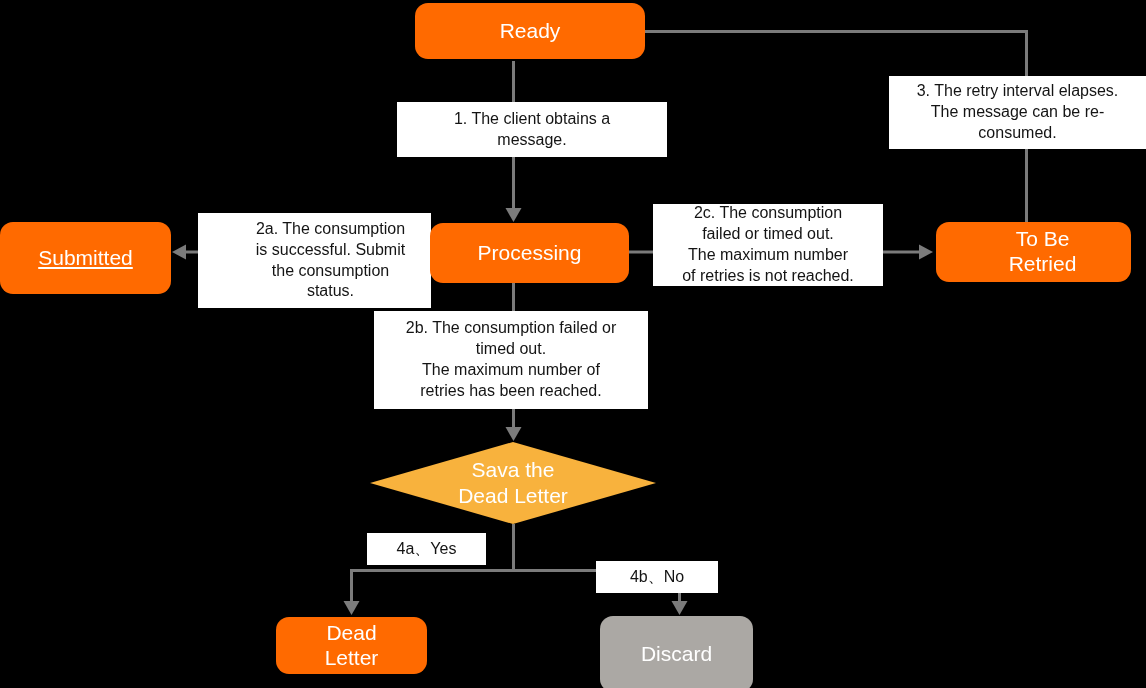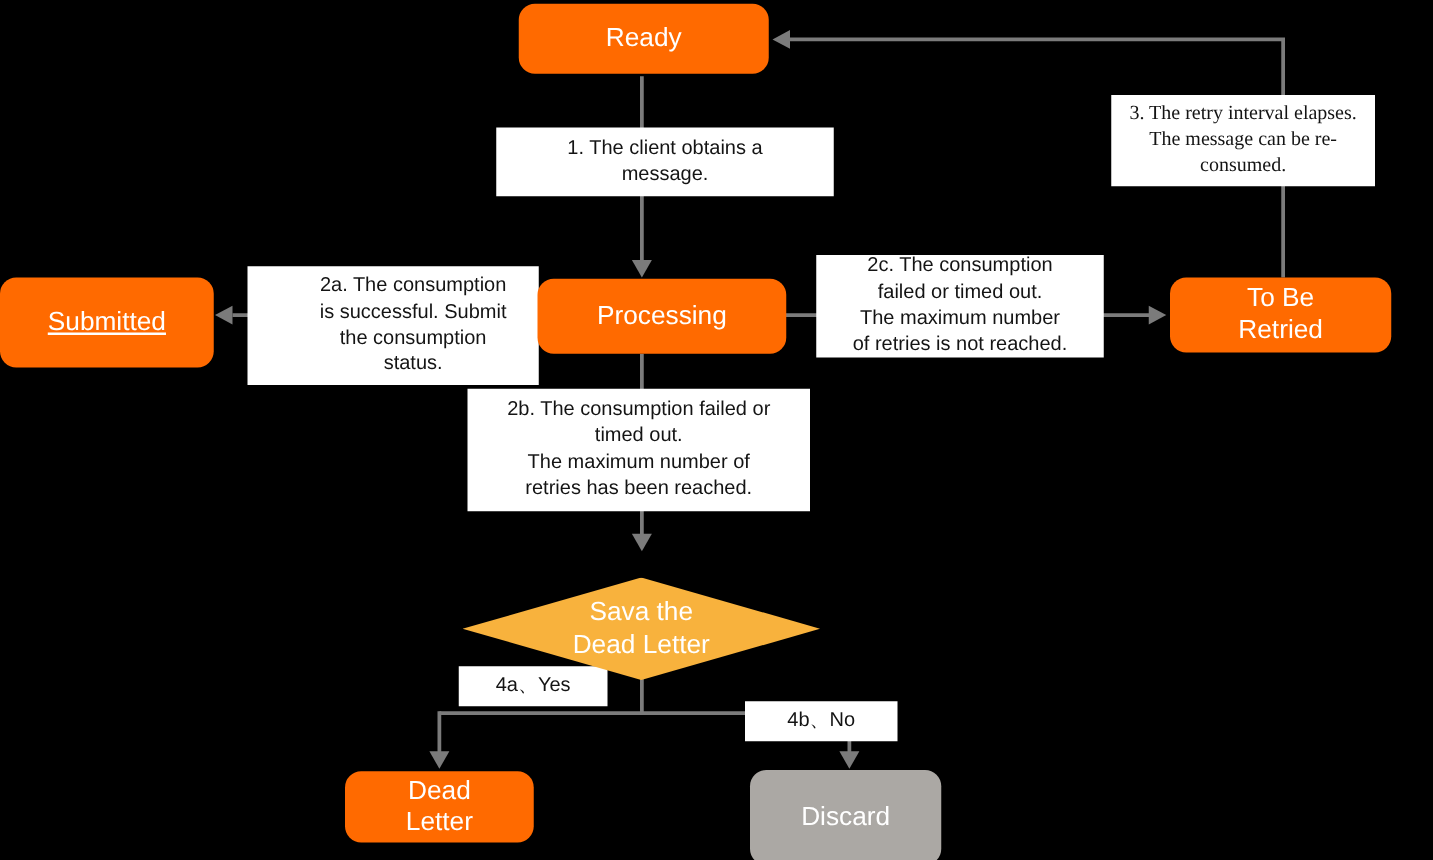--- a/index.html
+++ b/index.html
@@ -92,38 +92,38 @@
   <div class="elabel" style="left:374px;top:311px;width:274px;height:98px;">2b. The consumption failed or
 timed out.
 The maximum number of
 retries has been reached.</div>
 
   <div class="elabel" style="left:653px;top:204px;width:230px;height:82px;">2c. The consumption
 failed or timed out.
 The maximum number
 of retries is not reached.</div>
 
-  <div class="elabel" style="left:889px;top:76px;width:211px;height:73px;font-family:Liberation Serif, serif;">3. The retry interval elapses.
+  <div class="elabel" style="left:889px;top:76px;width:257px;height:73px;">3. The retry interval elapses.
 The message can be re-
 consumed.</div>
 
   <div class="elabel" style="left:367px;top:533px;width:119px;height:32px;">4a、Yes</div>
 
   <div class="elabel" style="left:548px;top:561px;width:122px;height:32px;margin-left:48px;">4b、No</div>
 
-  <div class="node" style="left:415px;top:3px;width:200px;height:56px;">Ready</div>
+  <div class="node" style="left:415px;top:3px;width:230px;height:56px;">Ready</div>
 
   <div class="node" style="left:430px;top:223px;width:199px;height:60px;">Processing</div>
 
   <div class="node" style="left:0px;top:222px;width:171px;height:72px;text-decoration:underline;">Submitted</div>
 
-  <div class="node" style="left:936px;top:222px;width:177px;height:60px;">To Be
+  <div class="node" style="left:936px;top:222px;width:177px;height:60px;padding-left:18px;">To Be
 Retried</div>
 
-  <div class="decision" style="left:370px;top:462px;width:286px;height:82px;">Sava the
+  <div class="decision" style="left:370px;top:442px;width:286px;height:82px;">Sava the
 Dead Letter</div>
 
   <div class="node" style="left:276px;top:617px;width:151px;height:57px;">Dead
 Letter</div>
 
   <div class="node node--gray" style="left:600px;top:616px;width:153px;height:76px;">Discard</div>
 
 </div>
 
 </body></html>

